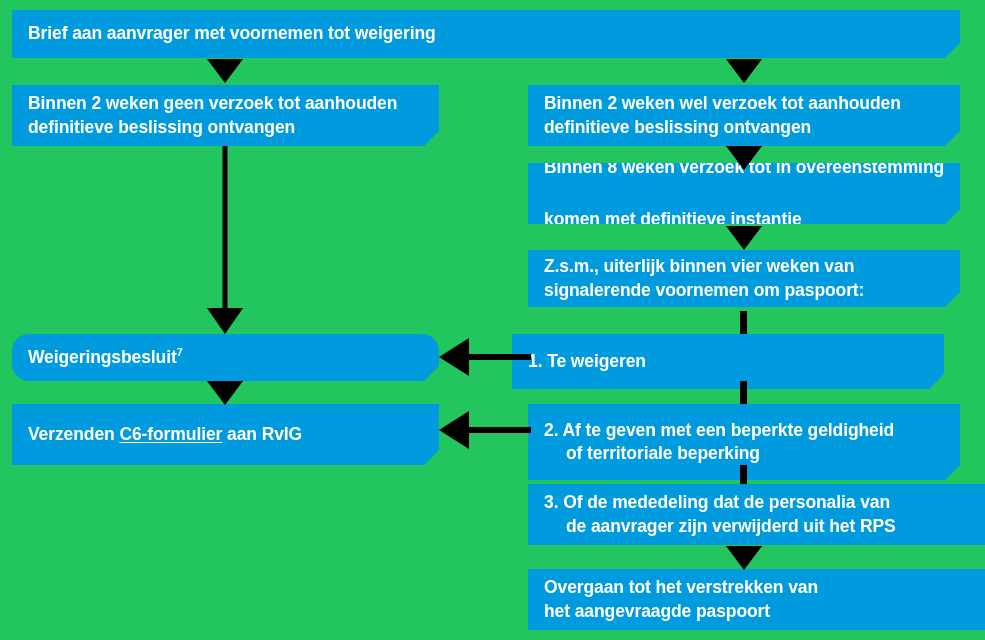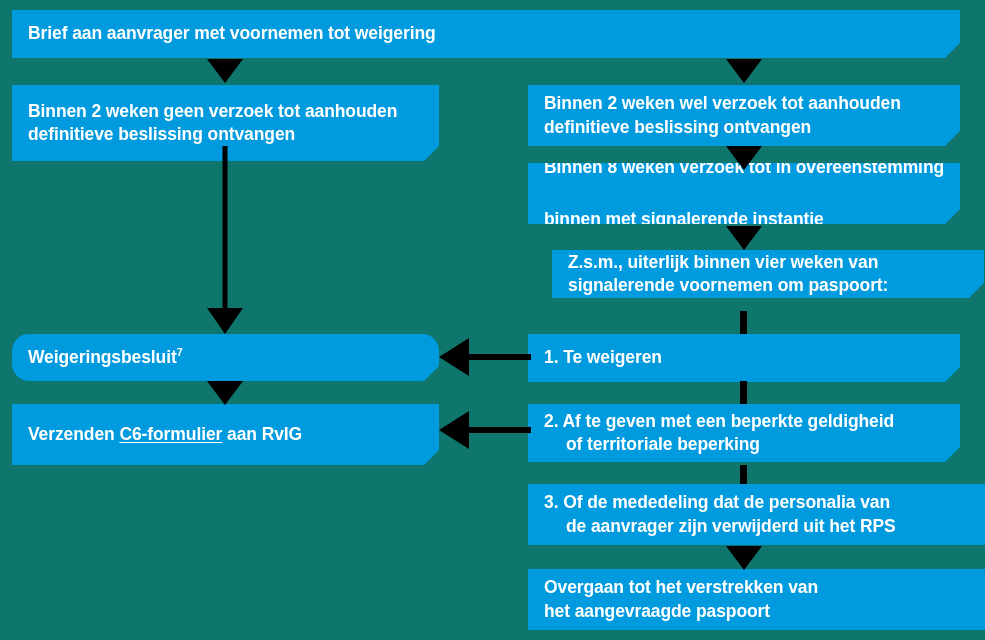--- a/index.html
+++ b/index.html
@@ -8,21 +8,21 @@
     background: #ffffff;
   }
   body {
     font-family: "Liberation Sans", sans-serif;
   }
   #flow-root {
     position: relative;
     width: 985px;
     height: 640px;
     overflow: hidden;
-    background: #0f766e;
+    background: #22c55e;
   }
   .node {
     position: absolute;
     box-sizing: border-box;
     background: #009ade;
     color: #ffffff;
     font-family: "Liberation Sans", sans-serif;
     font-size: 17.5px;
     font-weight: 600;
     line-height: 1.34;
@@ -117,45 +117,45 @@
 </style>
 </head>
 <body>
 
 <div id="flow-root">
 
   <div class="node" style="left:12px; top:10px; width:948px; height:48px;">
     <span class="line">Brief aan aanvrager met voornemen tot weigering</span>
   </div>
 
-  <div class="node" style="left:12px; top:85px; width:427px; height:76px;">
+  <div class="node" style="left:12px; top:85px; width:427px; height:61px;">
     <span class="line">Binnen 2 weken geen verzoek tot aanhouden</span>
     <span class="line">definitieve beslissing ontvangen</span>
   </div>
 
   <div class="node" style="left:528px; top:85px; width:432px; height:61px;">
     <span class="line">Binnen 2 weken wel verzoek tot aanhouden</span>
     <span class="line">definitieve beslissing ontvangen</span>
   </div>
 
   <div class="node" style="left:528px; top:163px; width:432px; height:61px;gap:28px;">
     <span class="line">Binnen 8 weken verzoek tot in overeenstemming</span>
-    <span class="line">binnen met signalerende instantie</span>
-  </div>
-
-  <div class="node" style="left:552px; top:250px; width:432px; height:48px;justify-content:center;">
+    <span class="line">komen met definitieve instantie</span>
+  </div>
+
+  <div class="node" style="left:528px; top:250px; width:432px; height:57px;justify-content:center;">
     <span class="line">Z.s.m., uiterlijk binnen vier weken van</span>
     <span class="line">signalerende voornemen om paspoort:</span>
   </div>
 
-  <div class="node numbered" style="left:528px; top:334px; width:432px; height:48px;">
+  <div class="node numbered" style="left:512px; top:334px; width:432px; height:55px;">
     <span class="line">1. Te weigeren</span>
   </div>
 
-  <div class="node numbered" style="left:528px; top:404px; width:432px; height:58px;">
+  <div class="node numbered" style="left:528px; top:404px; width:432px; height:76px;">
     <span class="line">2. Af te geven met een beperkte geldigheid</span>
     <span class="line cont">of territoriale beperking</span>
   </div>
 
   <div class="node numbered" style="left:528px; top:484px; width:522px; height:61px;">
     <span class="line">3. Of de mededeling dat de personalia van</span>
     <span class="line cont">de aanvrager zijn verwijderd uit het RPS</span>
   </div>
 
   <div class="node" style="left:528px; top:569px; width:492px; height:61px;">

